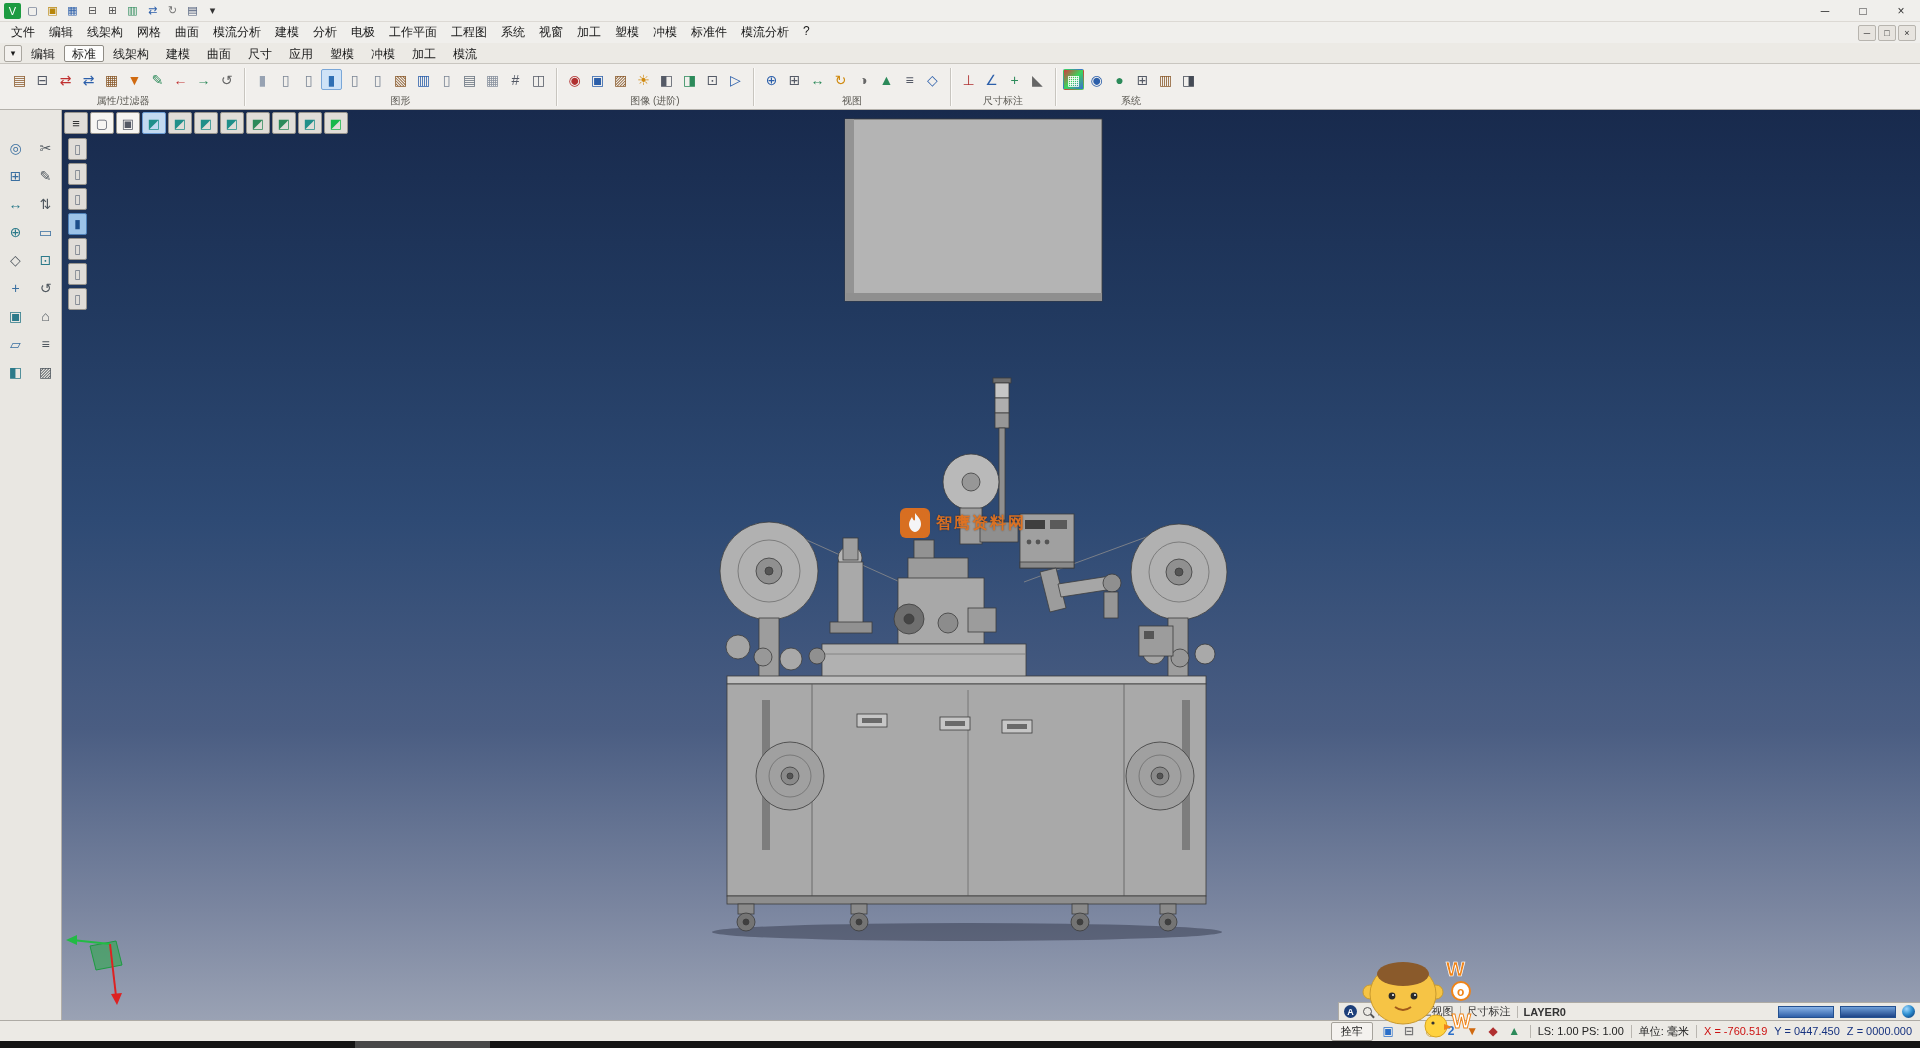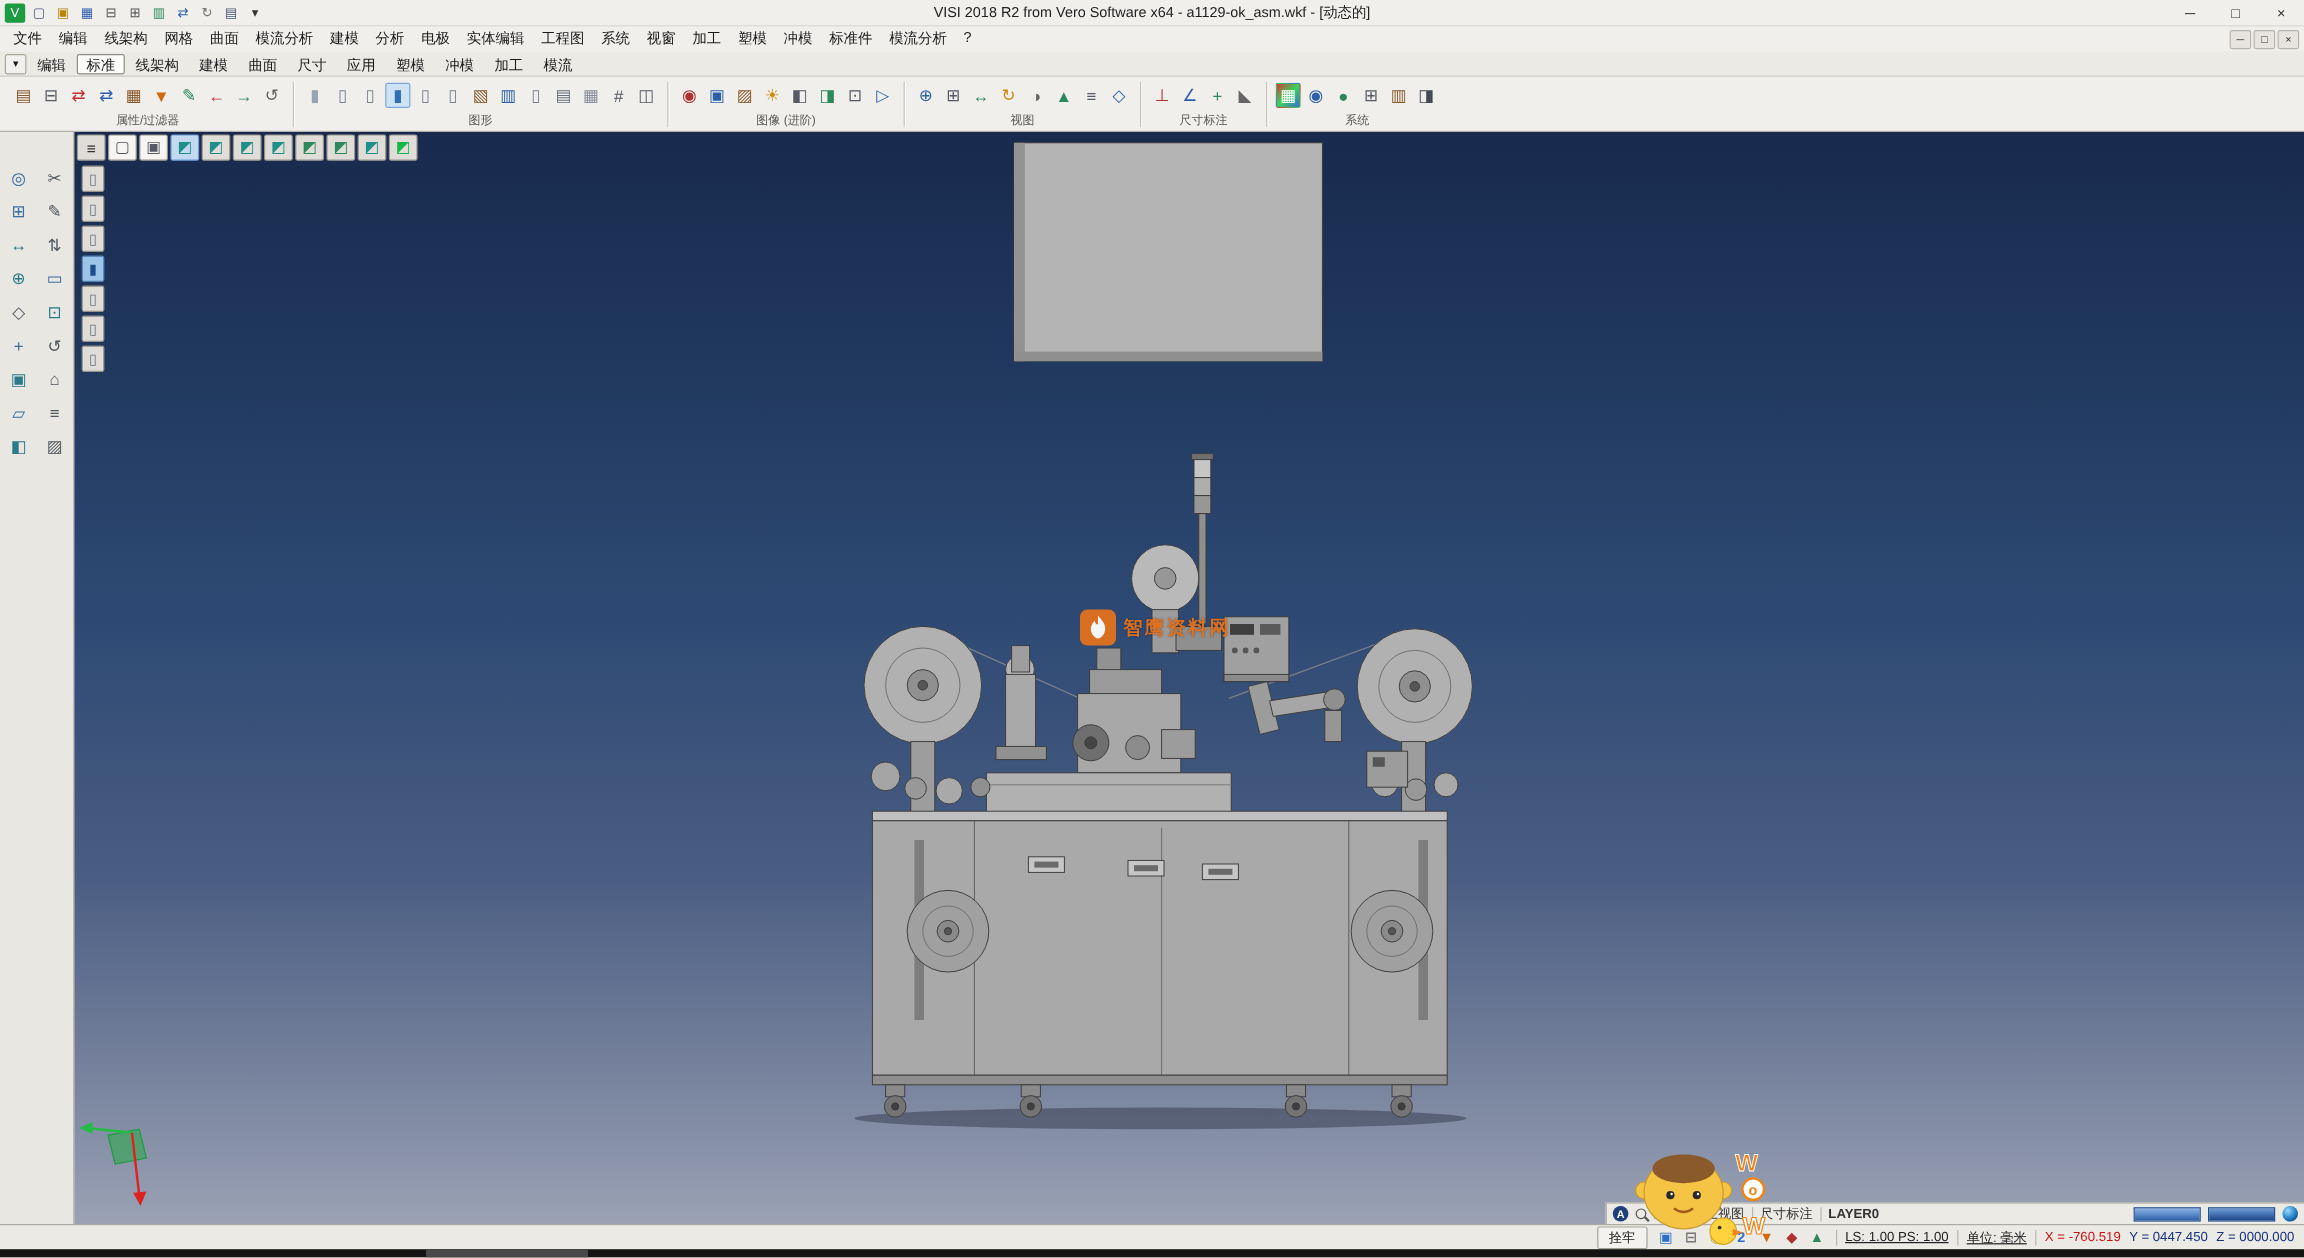--- a/index.html
+++ b/index.html
@@ -70,21 +70,21 @@
   .swatch.s2{background:linear-gradient(180deg,#6f9fd8,#1d4488);}
   .sphere{width:13px;height:13px;border-radius:50%;background:radial-gradient(circle at 35% 30%,#9fd8ff,#2f8fd0 45%,#1a5fa0 70%,#0d3c70);}
 
   
   .statusbar{height:21px;background:#eceae5;border-top:1px solid #aeaba5;display:flex;align-items:center;padding:0 8px;gap:7px;font-size:11px;color:#222;}
   .sb-spacer{flex:1;}
   .lock-btn{border:1px solid #a5a29b;background:#f4f2ef;padding:1px 9px;border-radius:2px;white-space:nowrap;}
   .sb-icons{display:flex;gap:4px;}
   .sb-icon{width:17px;height:16px;display:flex;align-items:center;justify-content:center;font-size:12px;font-weight:bold;}
   .sb-sep{width:1px;height:13px;background:#b9b6b0;}
-  .sb-text{white-space:nowrap;text-decoration:underline;}
+  .sb-text{white-space:nowrap;}
   .coord{color:#16327f;white-space:nowrap;}
   .coord.x{color:#cc1111;}
 
   
   .taskbar{height:7px;background:#141414;position:relative;}
   .tb-seg{position:absolute;left:355px;top:0;width:135px;height:7px;background:#484848;}
 
   .mascot{position:absolute;left:1358px;top:946px;z-index:40;}
 </style>
 </head>
@@ -98,41 +98,40 @@
       <span class="qicon" style="color: rgb(184, 134, 11);">▣</span>
       <span class="qicon" style="color: rgb(44, 95, 170);">▦</span>
       <span class="qicon" style="color: rgb(85, 85, 85);">⊟</span>
       <span class="qicon" style="color: rgb(85, 85, 85);">⊞</span>
       <span class="qicon" style="color: rgb(44, 138, 90);">▥</span>
       <span class="qicon" style="color: rgb(44, 95, 170);">⇄</span>
       <span class="qicon" style="color: rgb(119, 119, 119);">↻</span>
       <span class="qicon" style="color: rgb(74, 90, 120);">▤</span>
       <span class="qicon" style="color: rgb(51, 51, 51);">▾</span>
     </div>
-  <div class="title-text">VISI 2018 R2 from Vero Software x64 - a1129-ok_asm.wkf - [动态的]</div>
   <div class="win-btns">
     <span class="wbtn">─</span>
     <span class="wbtn">□</span>
     <span class="wbtn">×</span>
   </div>
 </div>
 
 <div class="menubar">
   <div class="menus">
 
   <span class="menu-item">文件</span>
       <span class="menu-item">编辑</span>
       <span class="menu-item">线架构</span>
       <span class="menu-item">网格</span>
       <span class="menu-item">曲面</span>
       <span class="menu-item">模流分析</span>
       <span class="menu-item">建模</span>
       <span class="menu-item">分析</span>
       <span class="menu-item">电极</span>
-      <span class="menu-item">实体编辑</span>
+      <span class="menu-item">工作平面</span>
       <span class="menu-item">工程图</span>
       <span class="menu-item">系统</span>
       <span class="menu-item">视窗</span>
       <span class="menu-item">加工</span>
       <span class="menu-item">塑模</span>
       <span class="menu-item">冲模</span>
       <span class="menu-item">标准件</span>
       <span class="menu-item">模流分析</span>
       <span class="menu-item">?</span>
     </div>

